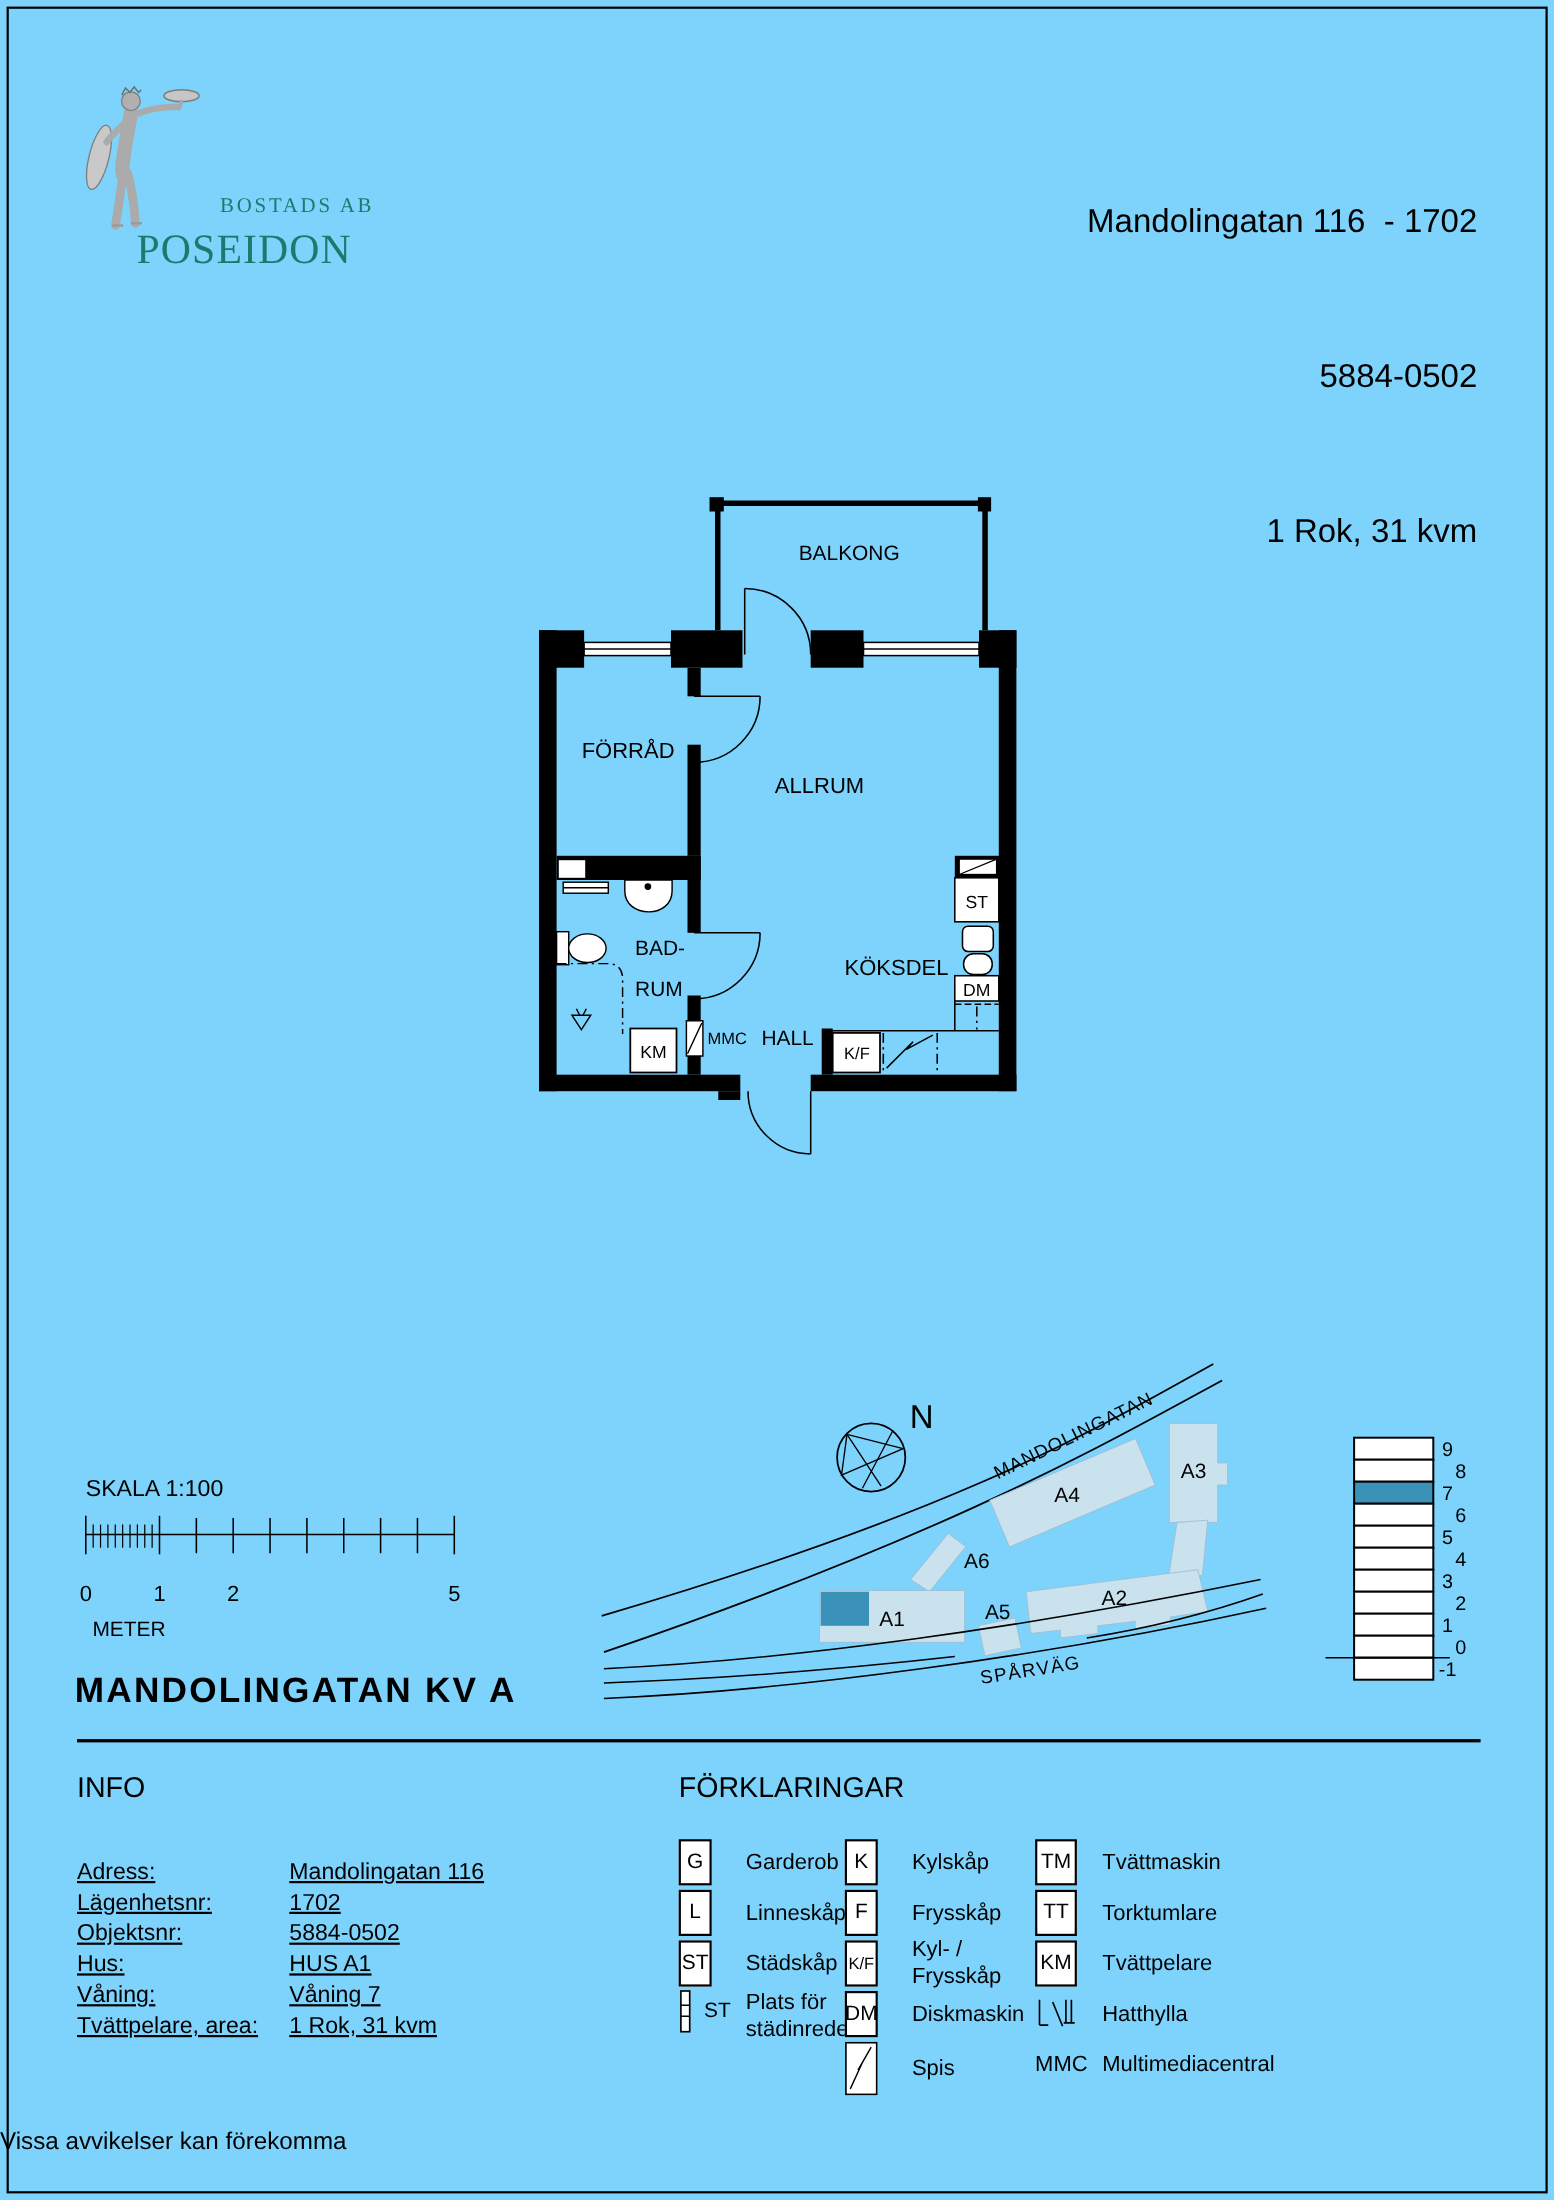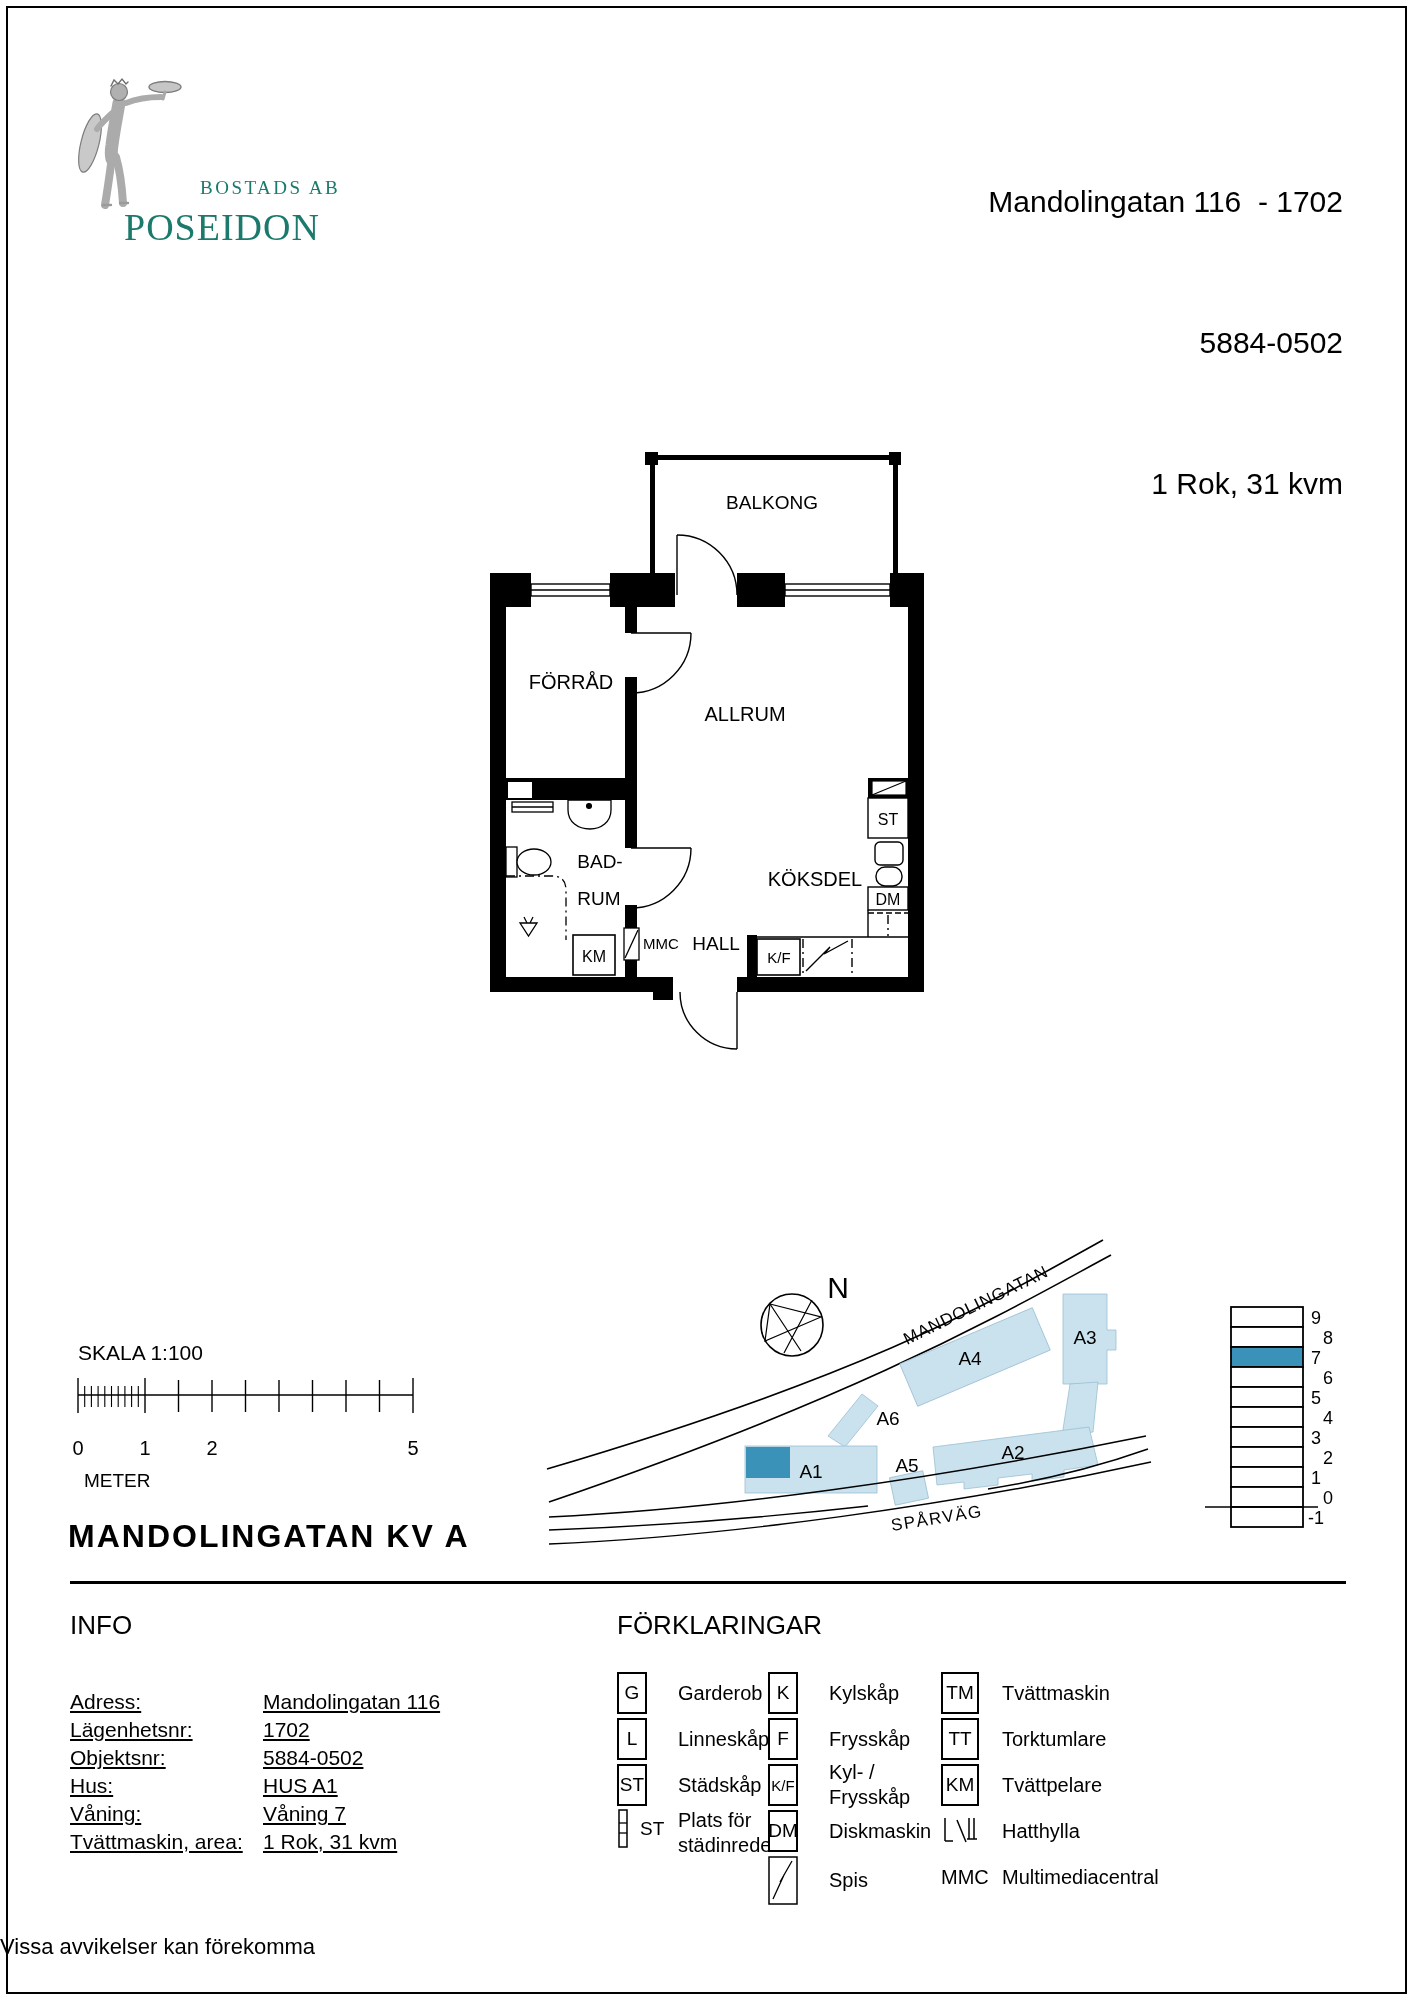--- a/index.html
+++ b/index.html
@@ -1,16 +1,16 @@
 <!DOCTYPE html>
 <html><head>
 <meta charset="utf-8">
 <style>
   html,body{margin:0;padding:0;background:#e8e8e8;}
-  #page{position:relative;width:1413px;height:2000px;background:#ffffff;overflow:hidden;
+  #page{position:relative;width:1413px;height:2000px;background:#7dd3fc;overflow:hidden;
         font-family:"Liberation Sans",sans-serif;color:#000;}
   .page-border{position:absolute;left:6px;top:6px;right:6px;bottom:6px;border:2px solid #000;pointer-events:none;}
   .abs{position:absolute;}
   
   .logo-text{position:absolute;color:#1b7a6c;font-family:"Liberation Serif","DejaVu Serif",serif;white-space:nowrap;}
   .logo-line1{left:140px;top:122px;font-size:19px;letter-spacing:2.5px;}
   .logo-line2{left:64px;top:150px;font-size:38px;letter-spacing:1px;}
   
   .header-right{position:absolute;top:84px;right:70px;text-align:right;font-size:30px;line-height:47px;white-space:pre;}
   
@@ -297,21 +297,21 @@
     </div>
     <div class="info-row">
       <div class="info-label">Hus:</div>
       <div>HUS A1</div>
     </div>
     <div class="info-row">
       <div class="info-label">Våning:</div>
       <div>Våning 7</div>
     </div>
     <div class="info-row">
-      <div class="info-label">Tvättmaskin, area:</div>
+      <div class="info-label">Tvättpelare, area:</div>
       <div>1 Rok, 31 kvm</div>
     </div>
   </div>
 
   <div class="section-heading" style="left:617px;top:1610px;">FÖRKLARINGAR</div>
 
   <div class="legend-col" style="left:617px;width:150px;">
     <div class="legend-row">
       <div class="sym-slot">
           <div class="sym-box">G</div>

